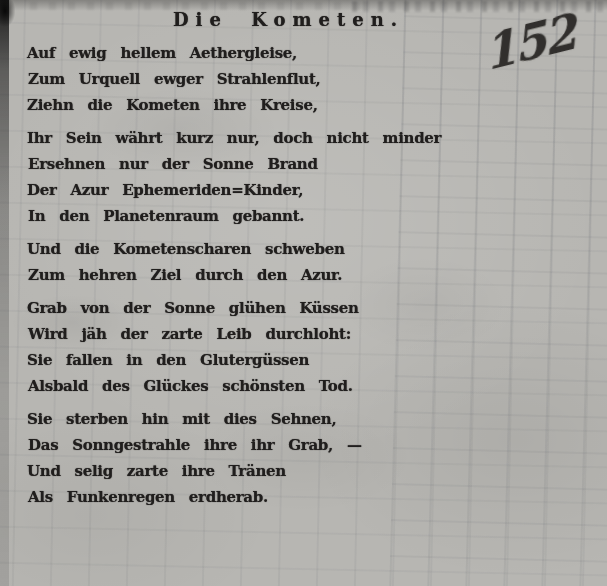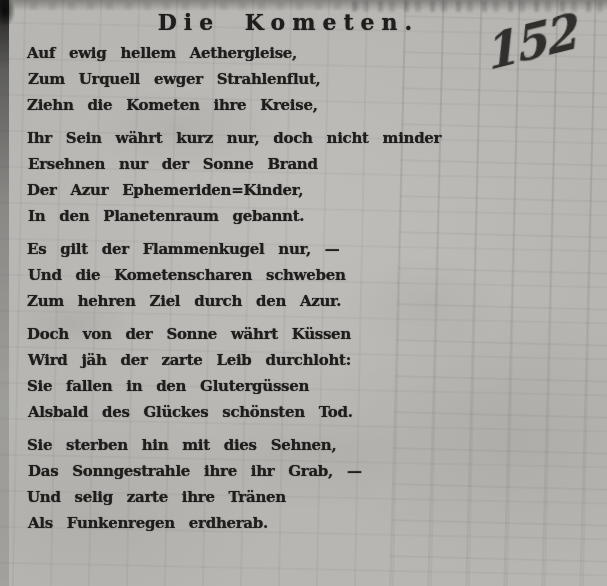--- a/index.html
+++ b/index.html
@@ -88,21 +88,21 @@
     filter: blur(1.3px);
     opacity: 0.5;
     pointer-events: none;
   }
 
   
   .title {
     position: absolute;
     top: 9px; left: 30px; right: 60px;
     text-align: center;
-    font-size: 22px;
+    font-size: 18px;
     font-weight: bold;
     letter-spacing: 7px;
     word-spacing: 10px;
     color: #201e1d;
     text-shadow: 0 0 1px rgba(32,30,29,0.85);
   }
   .poem {
     position: absolute;
     top: 40px; left: 27px; right: 6px;
     color: #201e1d;
@@ -159,26 +159,25 @@
       <div class="line">Zum Urquell ewger Strahlenflut,</div>
       <div class="line">Ziehn die Kometen ihre Kreise,</div>
     </div>
     <div class="stanza">
       <div class="line">Ihr Sein währt kurz nur, doch nicht minder</div>
       <div class="line">Ersehnen nur der Sonne Brand</div>
       <div class="line">Der Azur Ephemeriden=Kinder,</div>
       <div class="line">In den Planetenraum gebannt.</div>
     </div>
     <div class="stanza">
-      <div class="line">Es gilt der Flammenkugel nur, —</div>
       <div class="line">Und die Kometenscharen schweben</div>
       <div class="line">Zum hehren Ziel durch den Azur.</div>
     </div>
     <div class="stanza">
-      <div class="line">Doch von der Sonne währt Küssen</div>
+      <div class="line">Grab von der Sonne glühen Küssen</div>
       <div class="line">Wird jäh der zarte Leib durchloht:</div>
       <div class="line">Sie fallen in den Glutergüssen</div>
       <div class="line">Alsbald des Glückes schönsten Tod.</div>
     </div>
     <div class="stanza">
       <div class="line">Sie sterben hin mit dies Sehnen,</div>
       <div class="line">Das Sonngestrahle ihre ihr Grab, —</div>
       <div class="line">Und selig zarte ihre Tränen</div>
       <div class="line">Als Funkenregen erdherab.</div>
     </div>

